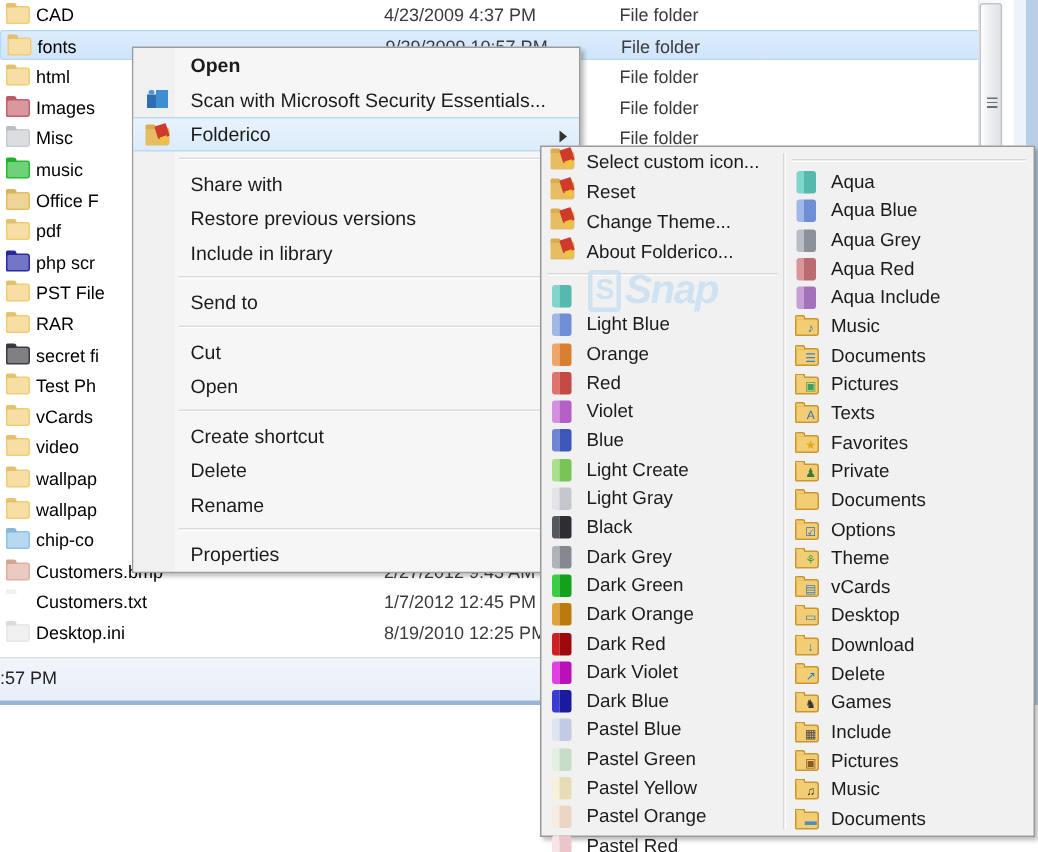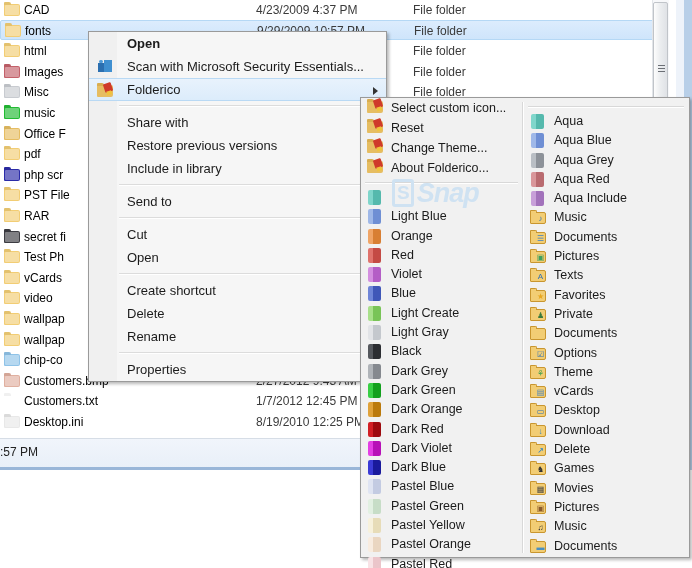--- a/index.html
+++ b/index.html
@@ -530,21 +530,21 @@
           </span><span class="lbl">Delete</span></div>
         <div class="si" style="height: 19.3px; line-height: 19.3px;"><span class="sico">
             <span class="hfold">
               <span class="ov" style="color:#333333">♞</span>
             </span>
           </span><span class="lbl">Games</span></div>
         <div class="si" style="height: 19.3px; line-height: 19.3px;"><span class="sico">
             <span class="hfold">
               <span class="ov" style="color:#444444">▦</span>
             </span>
-          </span><span class="lbl">Movies</span></div>
+          </span><span class="lbl">Include</span></div>
         <div class="si" style="height: 19.3px; line-height: 19.3px;"><span class="sico">
             <span class="hfold">
               <span class="ov" style="color:#8a5a2a">▣</span>
             </span>
           </span><span class="lbl">Pictures</span></div>
         <div class="si" style="height: 19.3px; line-height: 19.3px;"><span class="sico">
             <span class="hfold">
               <span class="ov" style="color:#333333">♫</span>
             </span>
           </span><span class="lbl">Music</span></div>

